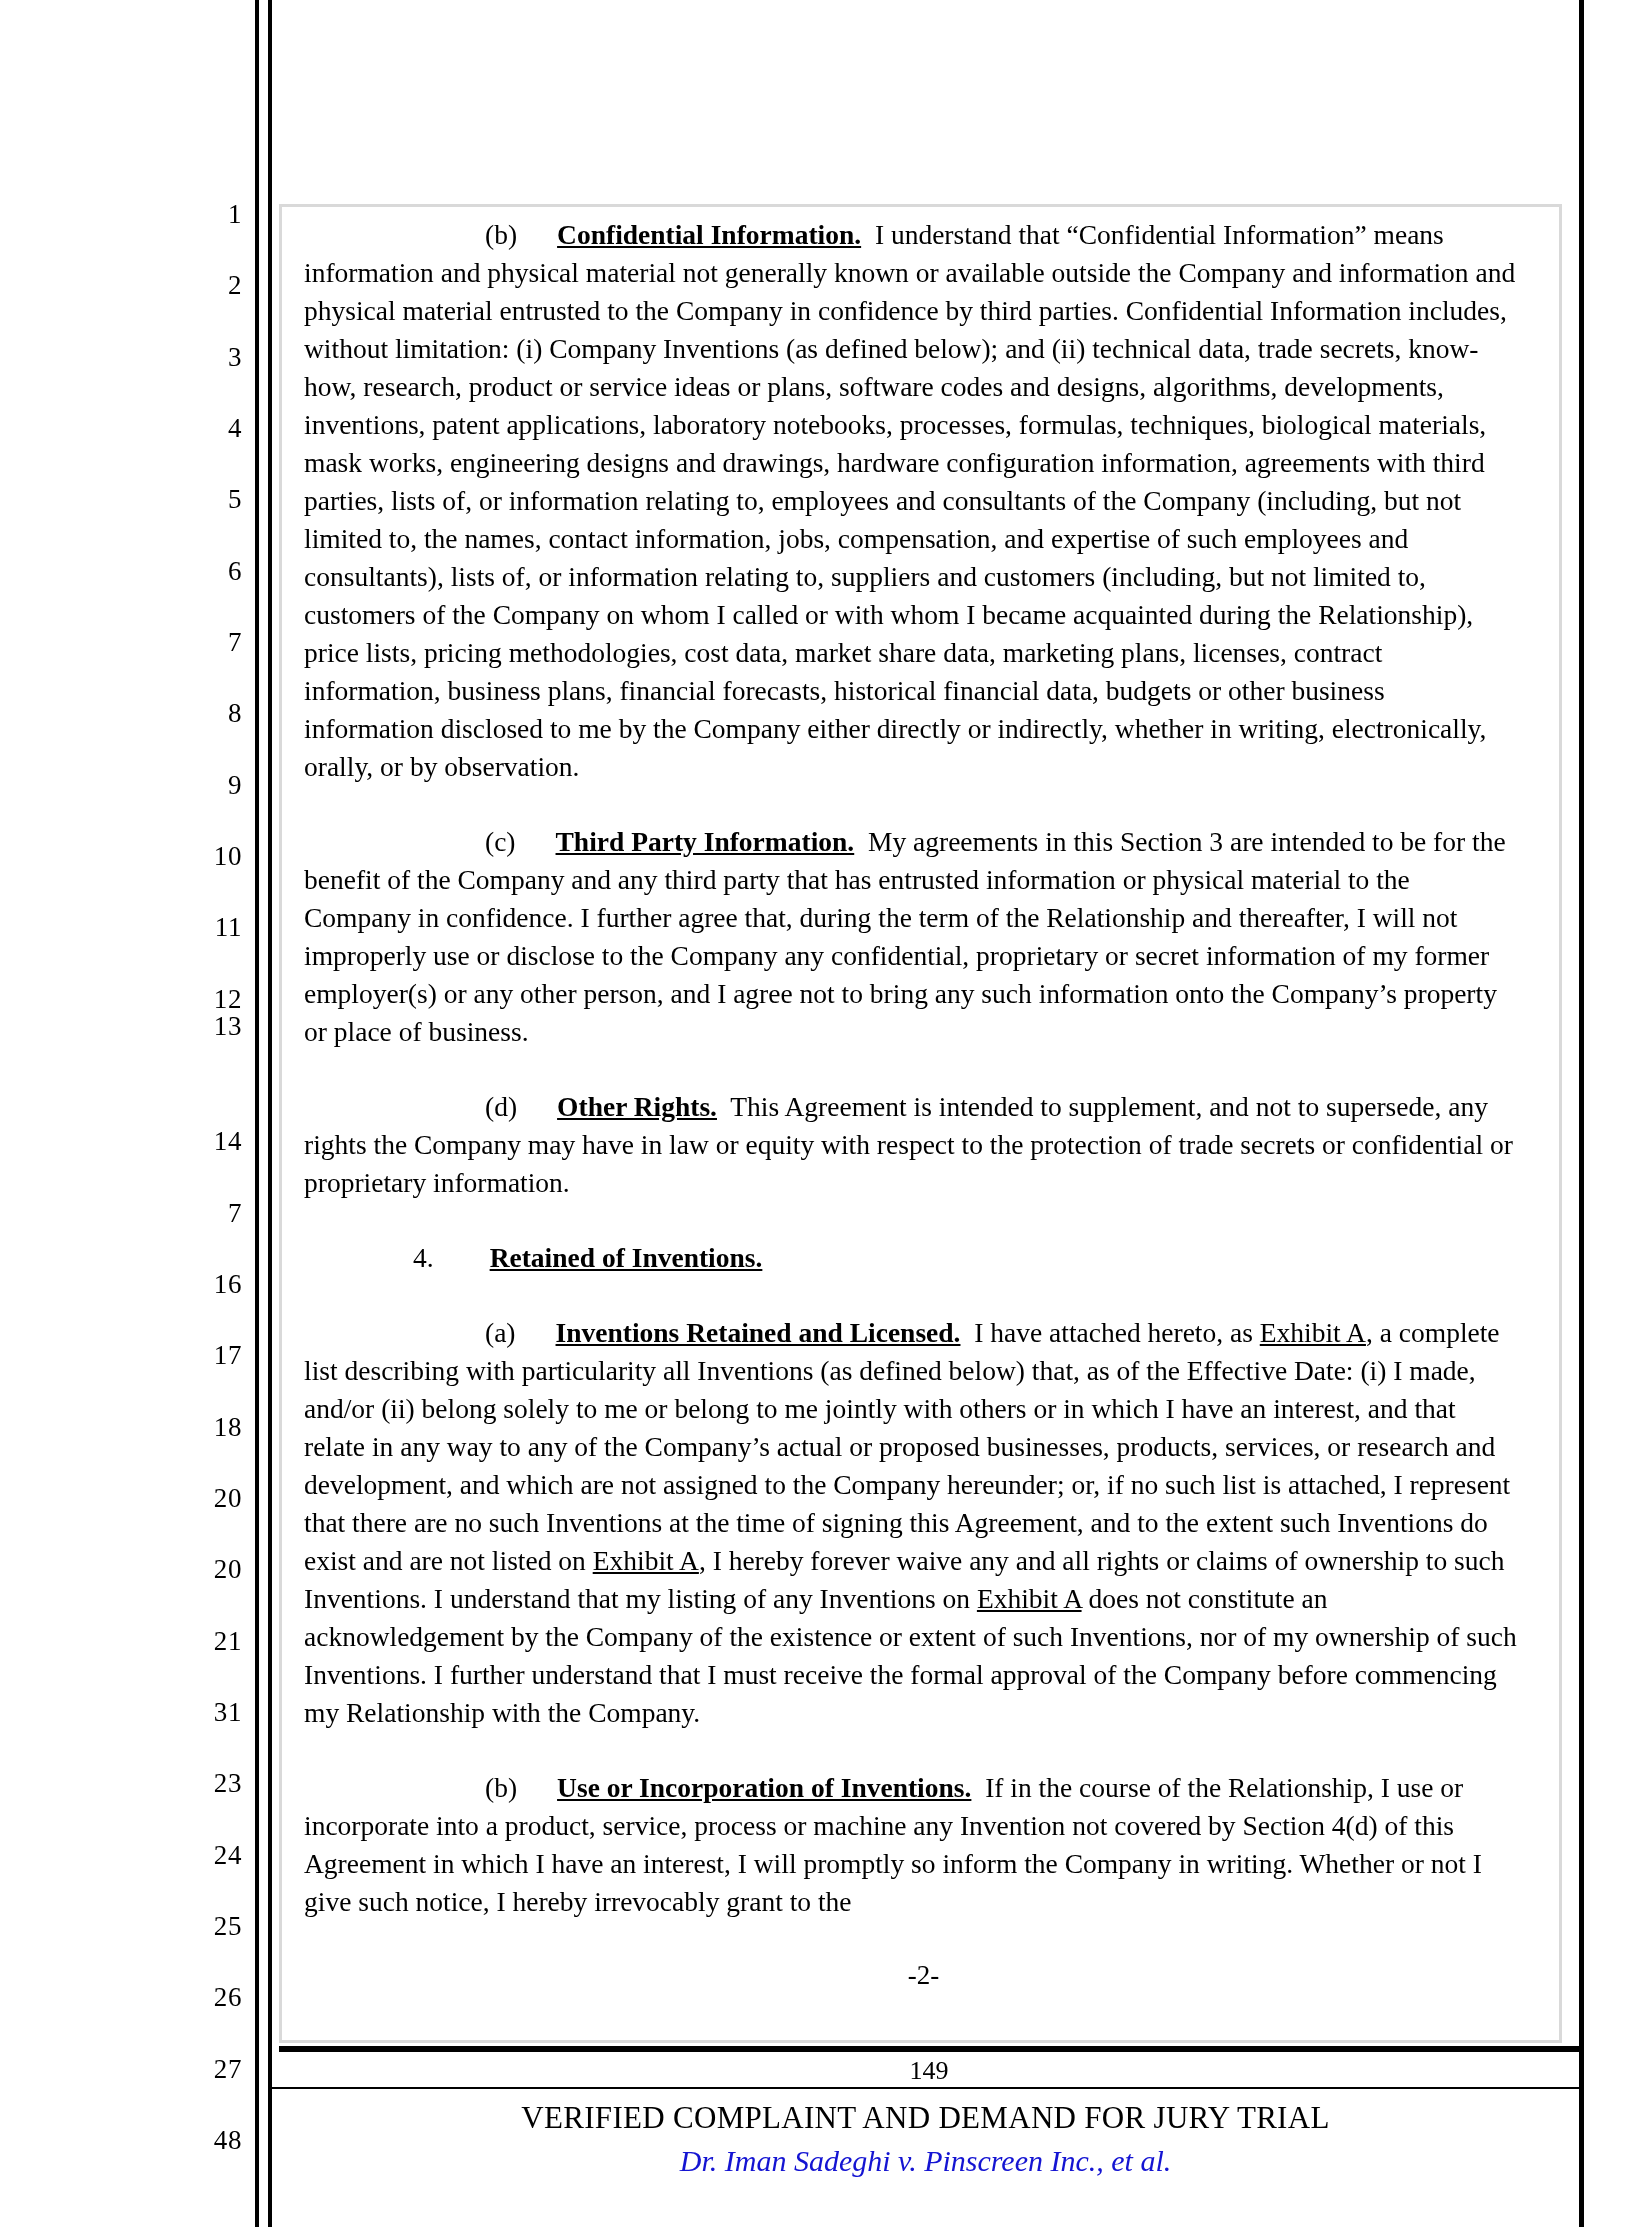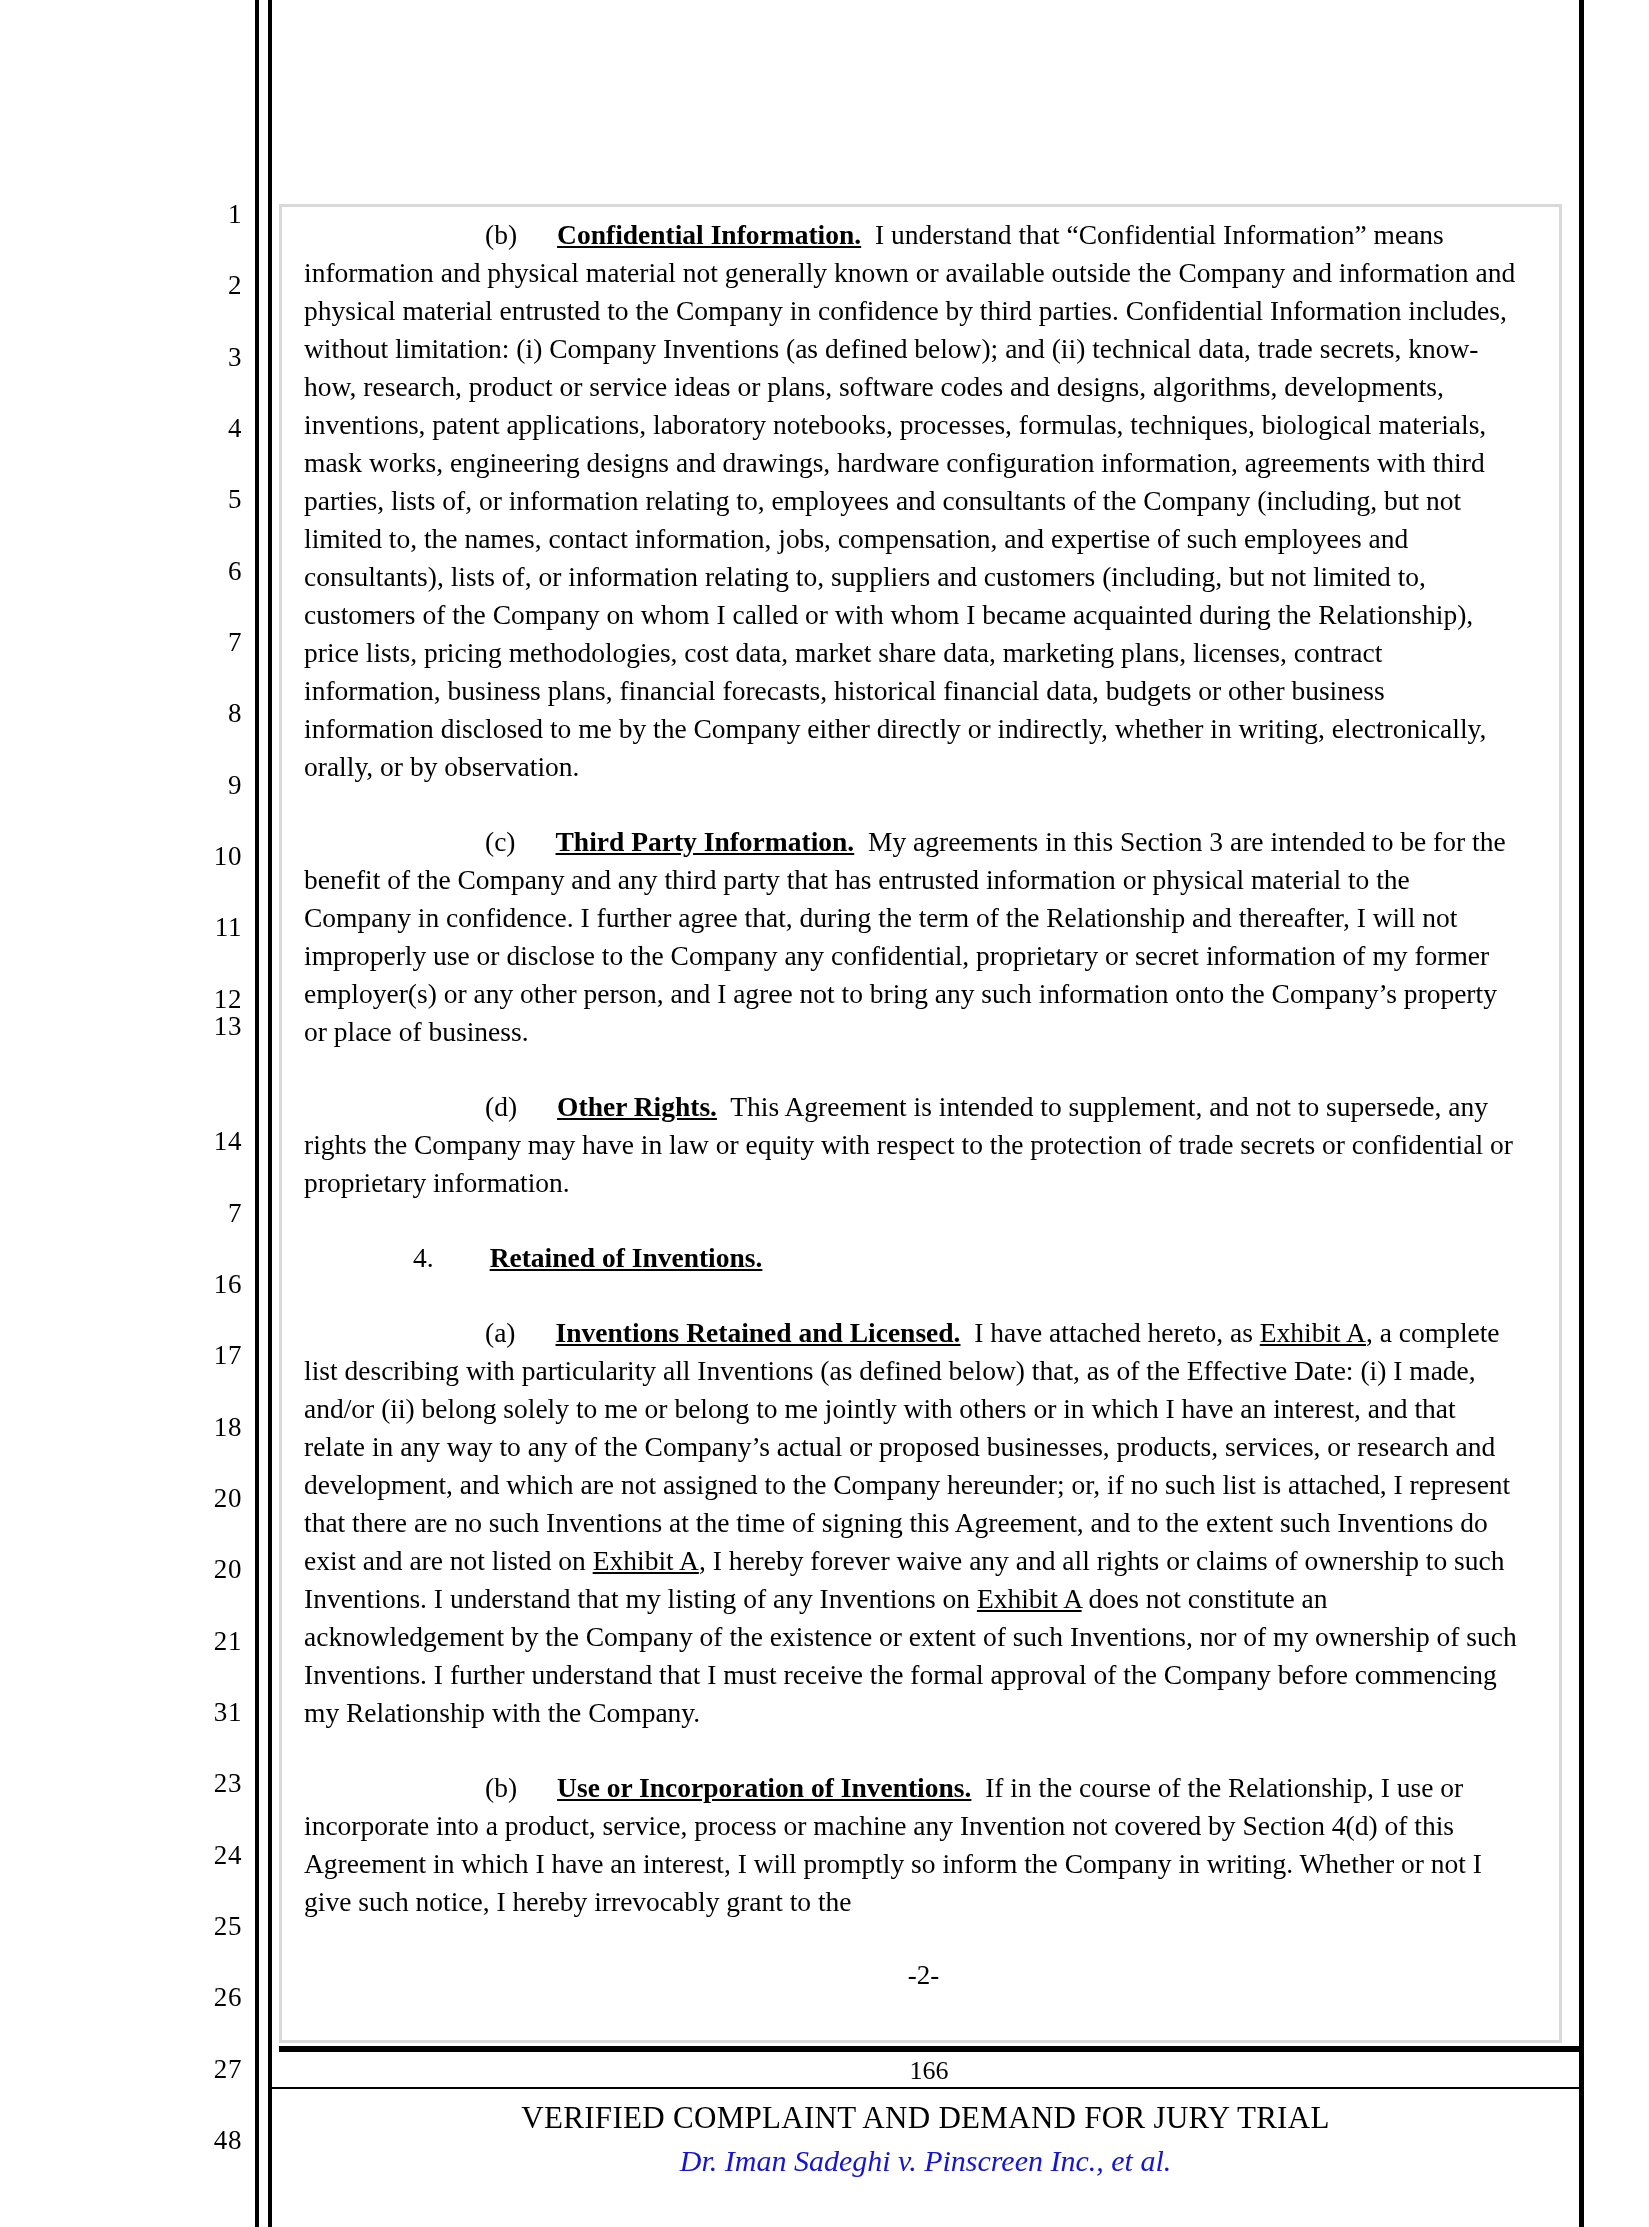--- a/index.html
+++ b/index.html
@@ -213,19 +213,19 @@
         <span class="indent"></span><span>(b)</span><span class="gap"></span><span class="hd">Use or Incorporation of Inventions.</span>&nbsp; <span>If in the course of the Relationship, I use or incorporate into a product, service, process or machine any Invention not covered by Section 4(d) of this Agreement in which I have an interest, I will promptly so inform the Company in writing.  Whether or not I give such notice, I hereby irrevocably grant to the</span>
       </p>
 
     </div>
 
     <div id="page-number">-2-</div>
 
   </div>
 
   <div id="thick-bar"></div>
-  <div id="exhibit-page">166</div>
+  <div id="exhibit-page">149</div>
   <div id="thin-rule"></div>
   <div id="footer-title">VERIFIED COMPLAINT AND DEMAND FOR JURY TRIAL</div>
   <div id="footer-case">Dr. Iman Sadeghi v. Pinscreen Inc., et al.</div>
 
 </div>
 
 
 </body></html>

